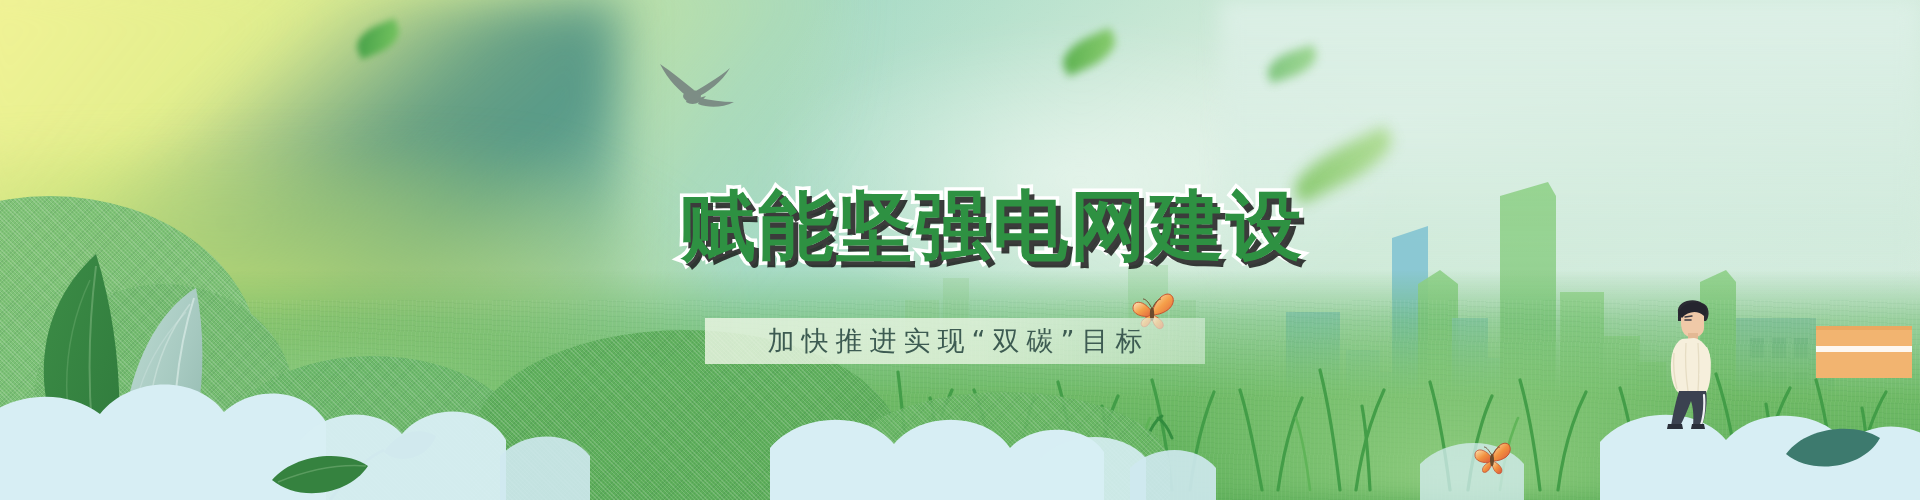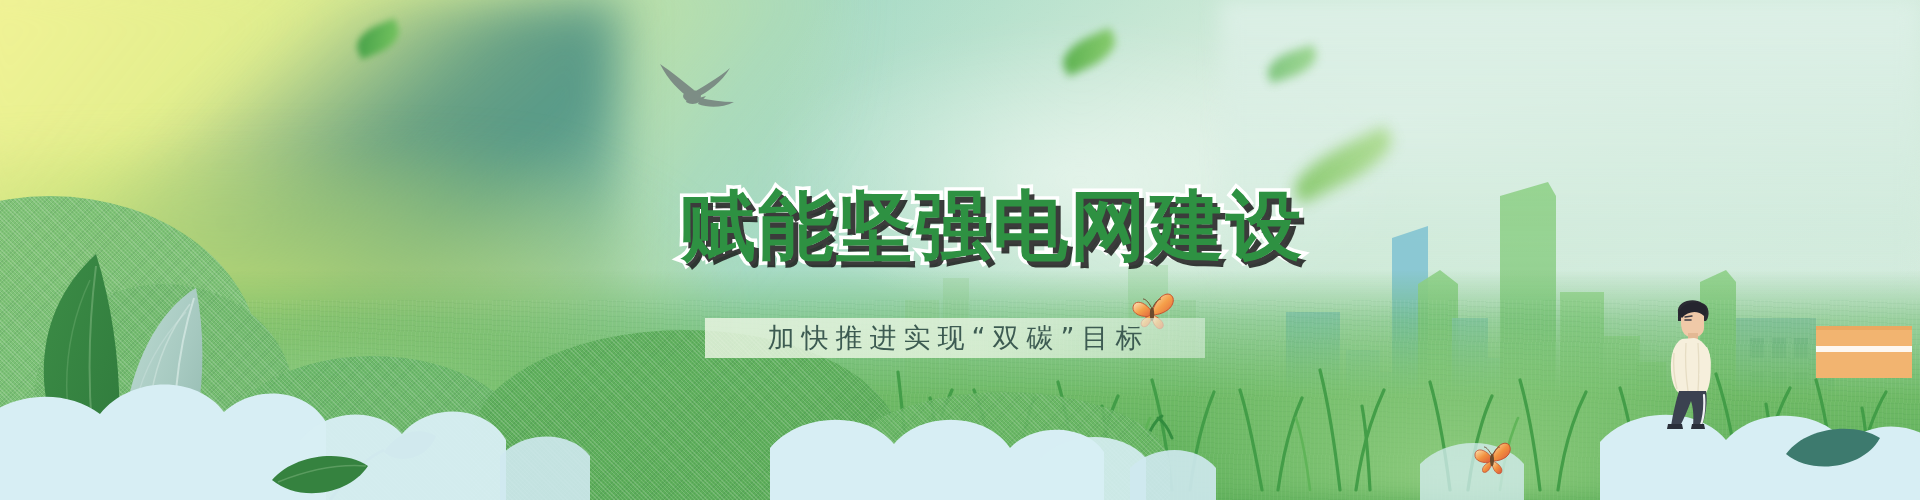--- a/index.html
+++ b/index.html
@@ -109,21 +109,21 @@
     -webkit-text-stroke:7px #ffffff;
     paint-order:stroke fill;
     text-shadow:
        5px 6px 0 rgba(25,25,25,0.85);
   }
   #line1 { left:510px; top:78px; font-size:76px; }
   #line2 { left:680px; top:176px; font-size:76px; }
 
   .subtitle-bar {
     position:absolute; left:705px; top:318px;
-    width:500px; height:40px;
+    width:500px; height:46px;
     background:linear-gradient(90deg, rgba(236,246,228,0.82) 0%, rgba(232,245,226,0.80) 55%, rgba(226,242,228,0.55) 100%);
     display:flex; align-items:center; justify-content:center;
   }
   .subtitle-text {
     font-family:"DejaVu Sans","Liberation Sans",sans-serif;
     font-size:27px;
     color:#3d5b52;
     letter-spacing:7px;
     white-space:nowrap;
     text-indent:7px;

